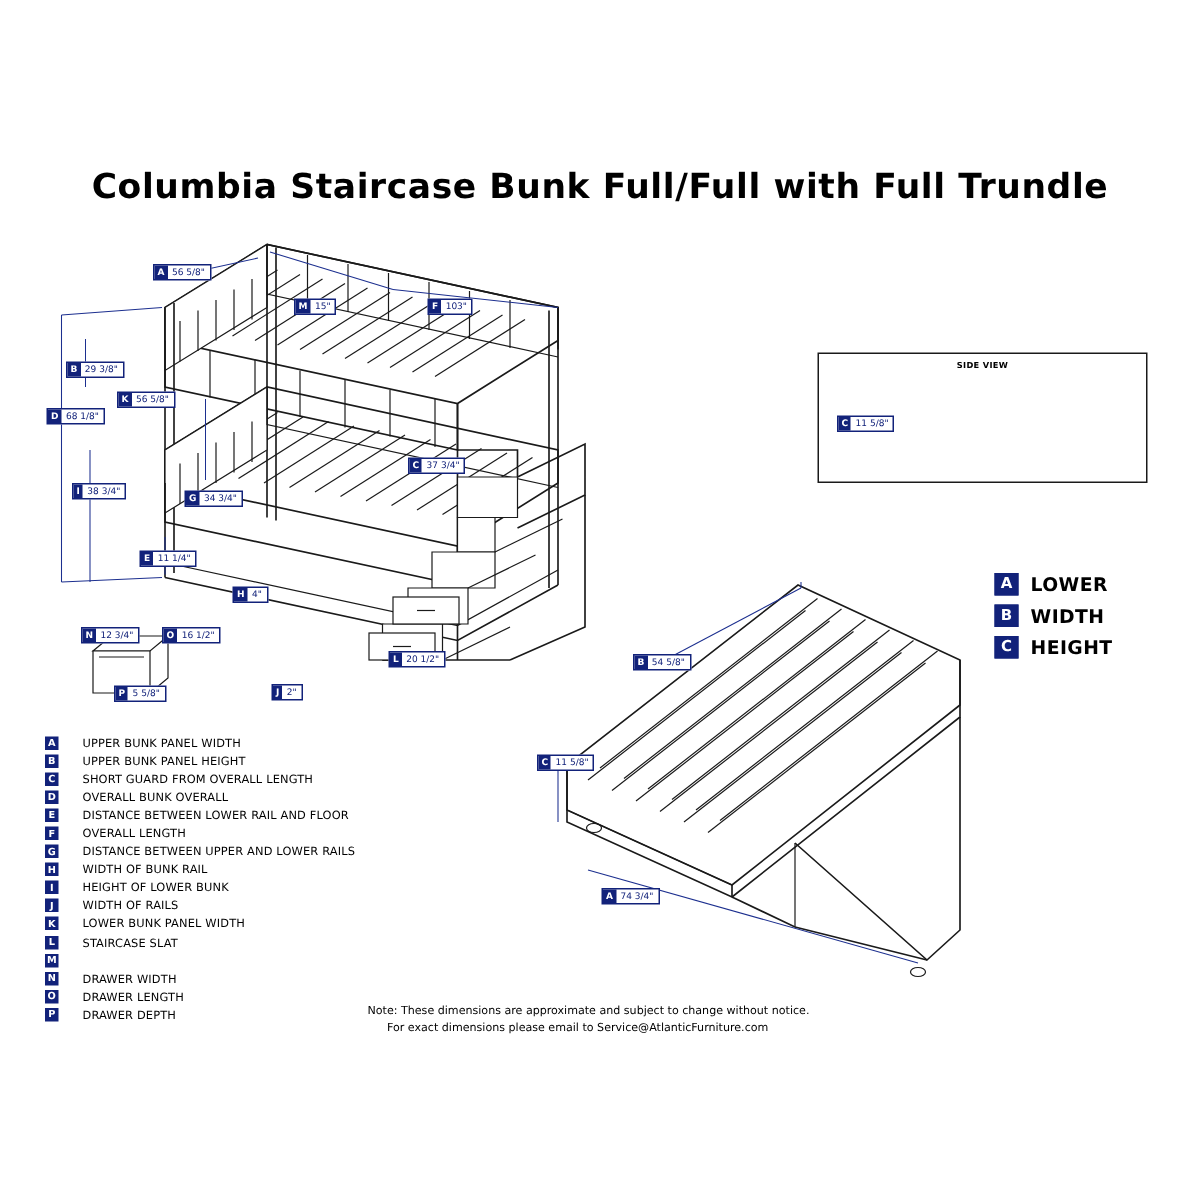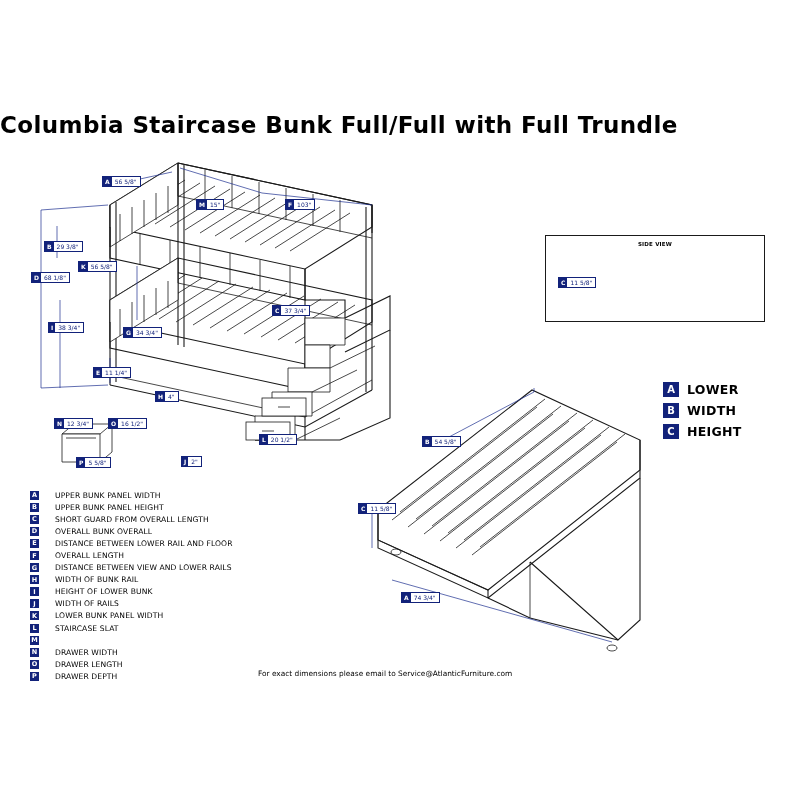--- a/index.html
+++ b/index.html
@@ -10,20 +10,21 @@
     color:#000;
     position:relative;
     overflow:hidden;
   }
   .root{position:absolute;inset:0;}
 
   
   .title{
     position:absolute;
     left:0;right:0;top:112px;
+    text-align:center;
     font-size:23px;
     font-weight:bold;
     letter-spacing:.4px;
     font-family:"DejaVu Sans",sans-serif;
   }
 
   
   svg.art{position:absolute;left:0;top:0;width:800px;height:800px;pointer-events:none;}
   .ln{stroke:#1a1a1a;fill:none;stroke-width:.8;}
   .ln2{stroke:#1a1a1a;fill:none;stroke-width:1.1;}
@@ -401,21 +402,21 @@
     <div class="krow">
         <div class="kbox">E</div>
         <div class="ktxt">DISTANCE BETWEEN LOWER RAIL AND FLOOR</div>
       </div>
     <div class="krow">
         <div class="kbox">F</div>
         <div class="ktxt">OVERALL LENGTH</div>
       </div>
     <div class="krow">
         <div class="kbox">G</div>
-        <div class="ktxt">DISTANCE BETWEEN VIEW AND LOWER RAILS</div>
+        <div class="ktxt">DISTANCE BETWEEN UPPER AND LOWER RAILS</div>
       </div>
     <div class="krow">
         <div class="kbox">H</div>
         <div class="ktxt">WIDTH OF BUNK RAIL</div>
       </div>
     <div class="krow">
         <div class="kbox">I</div>
         <div class="ktxt">HEIGHT OF LOWER BUNK</div>
       </div>
     <div class="krow">
@@ -441,16 +442,17 @@
         <div class="kbox">O</div>
         <div class="ktxt">DRAWER LENGTH</div>
       </div>
     <div class="krow">
         <div class="kbox">P</div>
         <div class="ktxt">DRAWER DEPTH</div>
       </div>
   </div>
 
   <div class="note">
+    <div>Note:  These dimensions are approximate and subject to change without notice.</div>
     <div class="l2">For exact dimensions please email to Service@AtlanticFurniture.com</div>
   </div>
 
 </div>
 
 </body></html>

